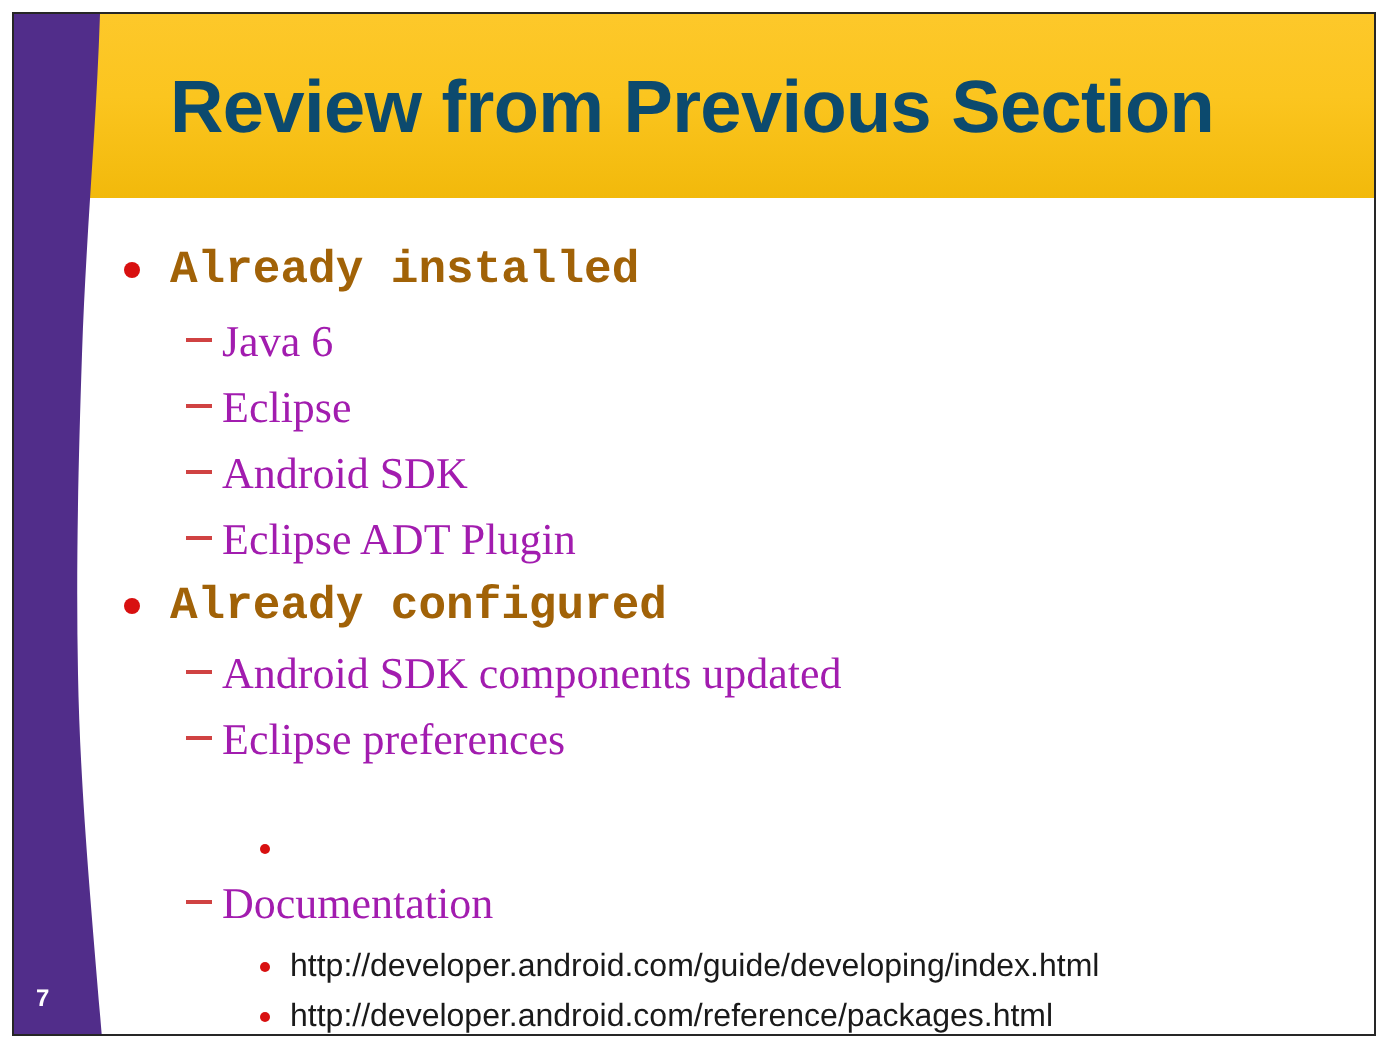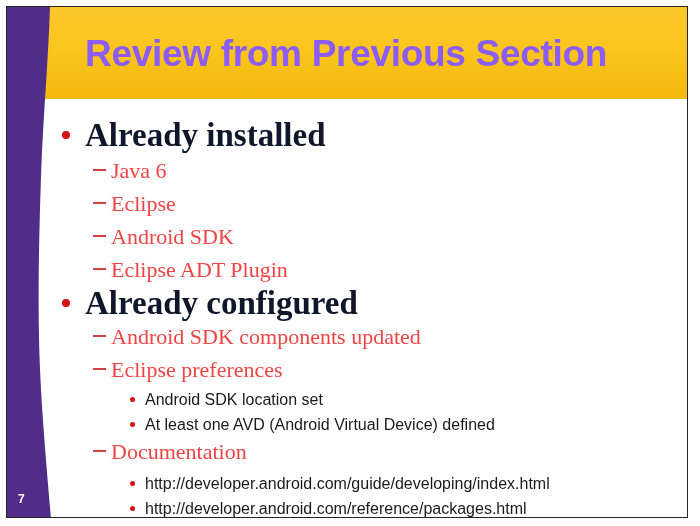--- a/index.html
+++ b/index.html
@@ -35,21 +35,21 @@
 
   #title-text {
     position: absolute;
     left: 78px;
     top: 26px;
     width: 600px;
     font-family: "Liberation Sans", sans-serif;
     font-weight: bold;
     font-size: 37px;
     letter-spacing: -0.3px;
-    color: #8b5cf6;
+    color: #0c4a6e;
     white-space: nowrap;
     line-height: 42px;
   }
 
   
   #side-band {
     position: absolute;
     left: 0;
     top: 0;
     width: 60px;
@@ -87,42 +87,42 @@
   #content {
     position: absolute;
     left: 0;
     top: 92px;
     width: 682px;
     height: 420px;
   }
 
   .b1 {
     position: absolute;
-    font-family: Liberation Serif, serif;
-    font-weight: bold;
-    font-size: 33px;
-    color: #0f172a;
+    font-family: Liberation Mono, monospace;
+    font-weight: bold;
+    font-size: 23px;
+    color: #a16207;
     white-space: nowrap;
     line-height: 28px;
   }
   .b1 .dot {
     position: absolute;
     left: -23px;
     top: 10px;
     width: 8px;
     height: 8px;
     border-radius: 50%;
     background: #D81010;
   }
 
   .b2 {
     position: absolute;
     font-family: "Liberation Serif", serif;
     font-size: 22px;
-    color: #ef4444;
+    color: #a21caf;
     white-space: nowrap;
     line-height: 25px;
   }
   .b2 .dash {
     position: absolute;
     left: -18px;
     top: 11px;
     width: 13px;
     height: 2px;
     background: #D04242;
@@ -207,28 +207,23 @@
     <div class="b2" style="left:104px; top:225px;text-align:center;">
       <span class="dash"></span>
       <span>Android SDK components updated</span>
     </div>
 
     <div class="b2" style="left:104px; top:258px;">
       <span class="dash"></span>
       <span>Eclipse preferences</span>
     </div>
 
-    <div class="b3" style="left:138px; top:291px;">
-      <span class="dot"></span>
-      <span>Android SDK location set</span>
-    </div>
 
     <div class="b3" style="left:138px; top:316px;">
       <span class="dot"></span>
-      <span>At least one AVD (Android Virtual Device) defined</span>
     </div>
 
     <div class="b2" style="left:104px; top:340px;">
       <span class="dash"></span>
       <span>Documentation</span>
     </div>
 
     <div class="b3" style="left:138px; top:375px;">
       <span class="dot"></span>
       <span>http://developer.android.com/guide/developing/index.html</span>

